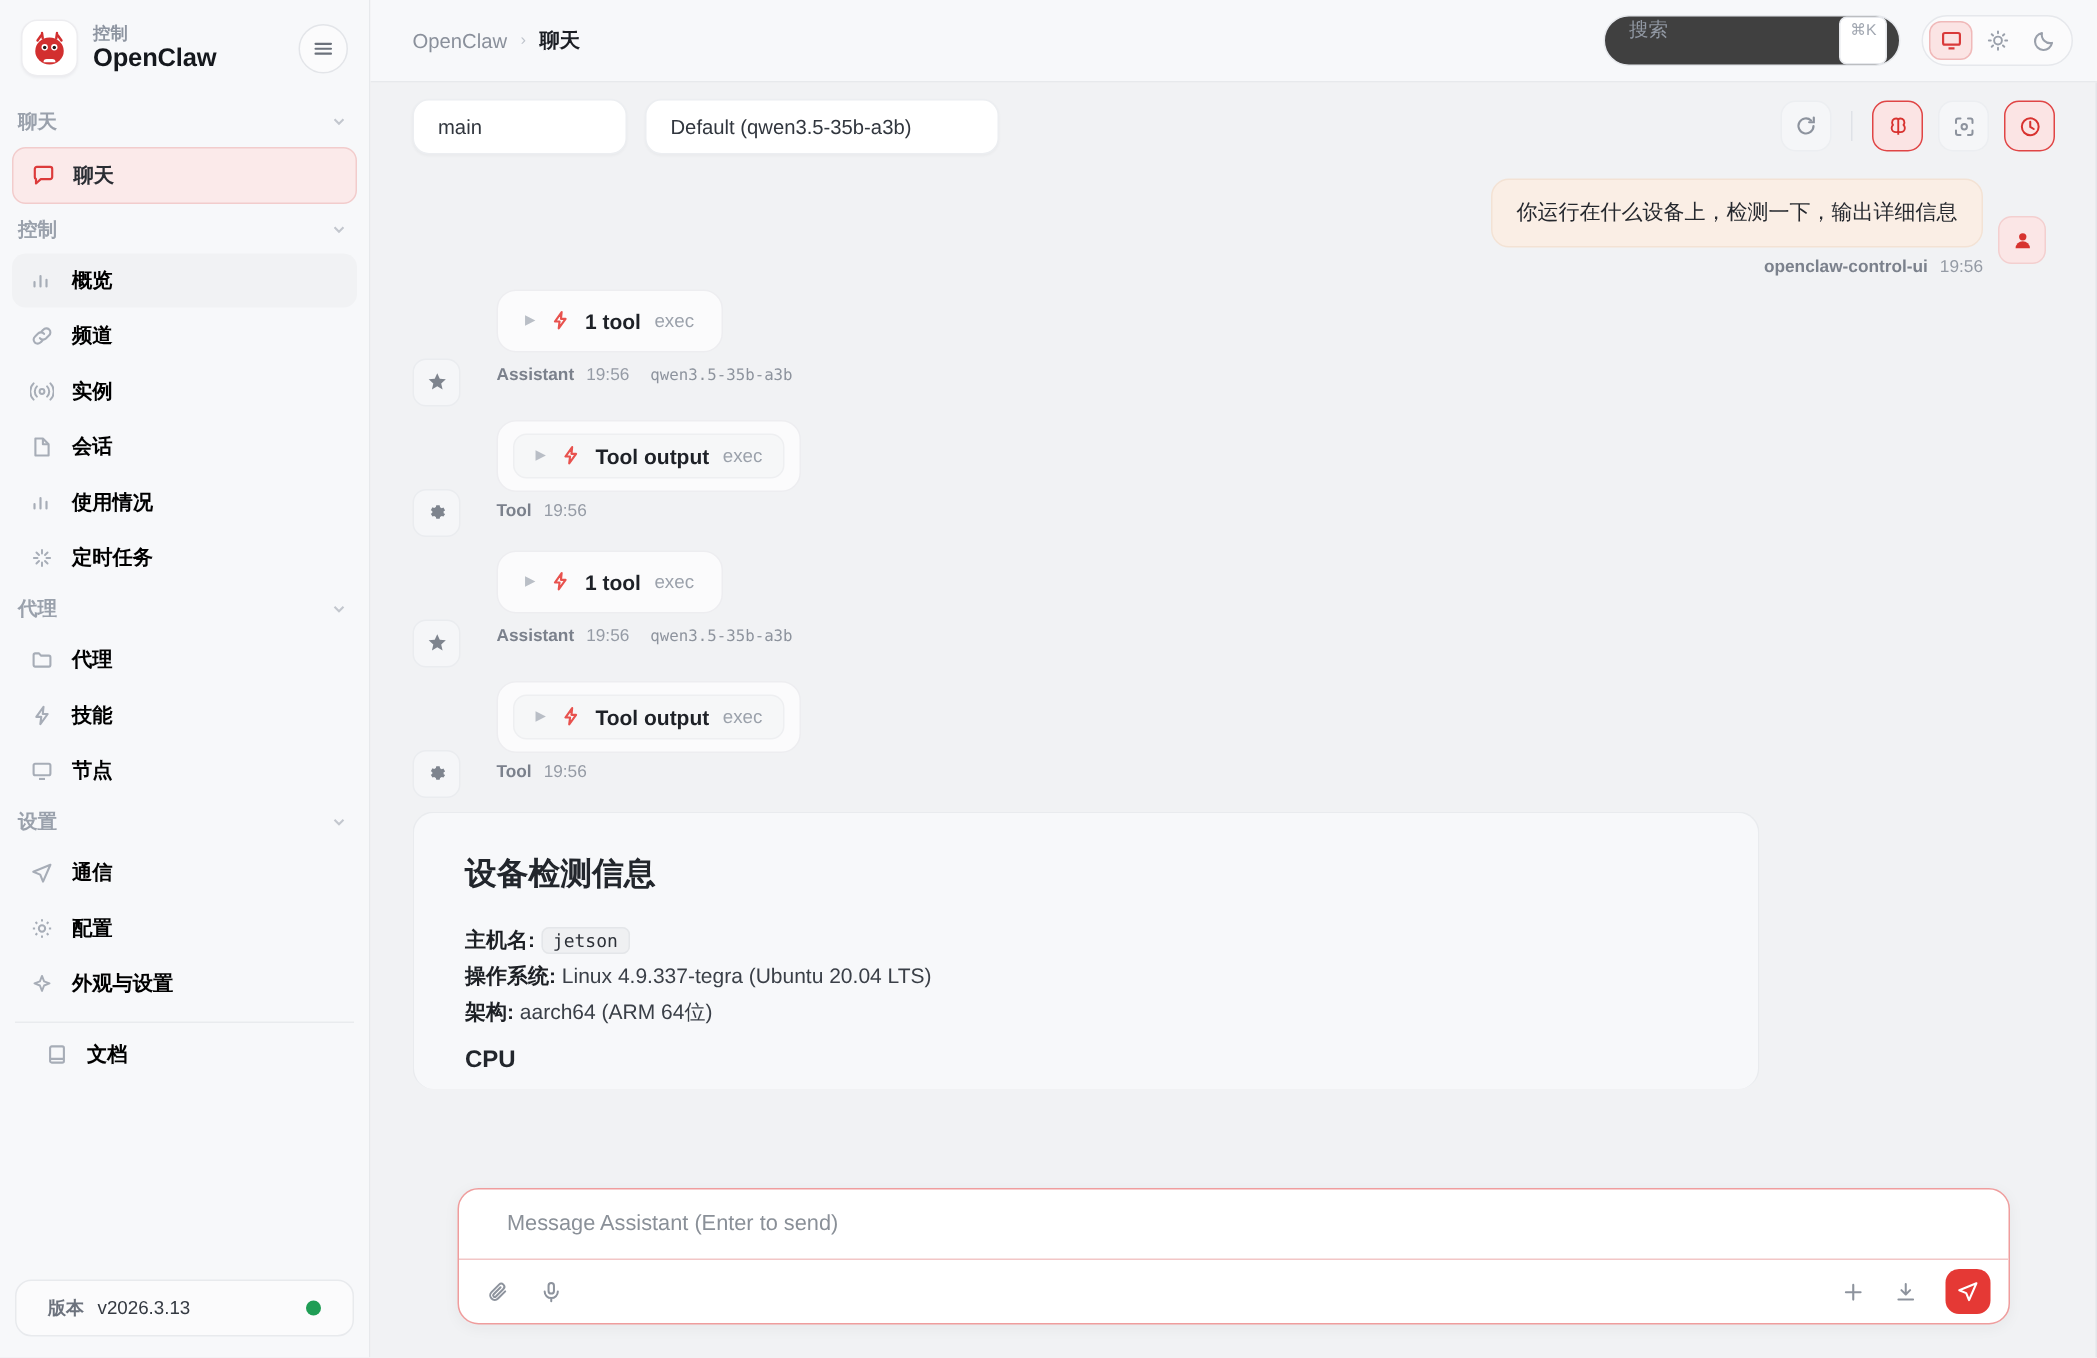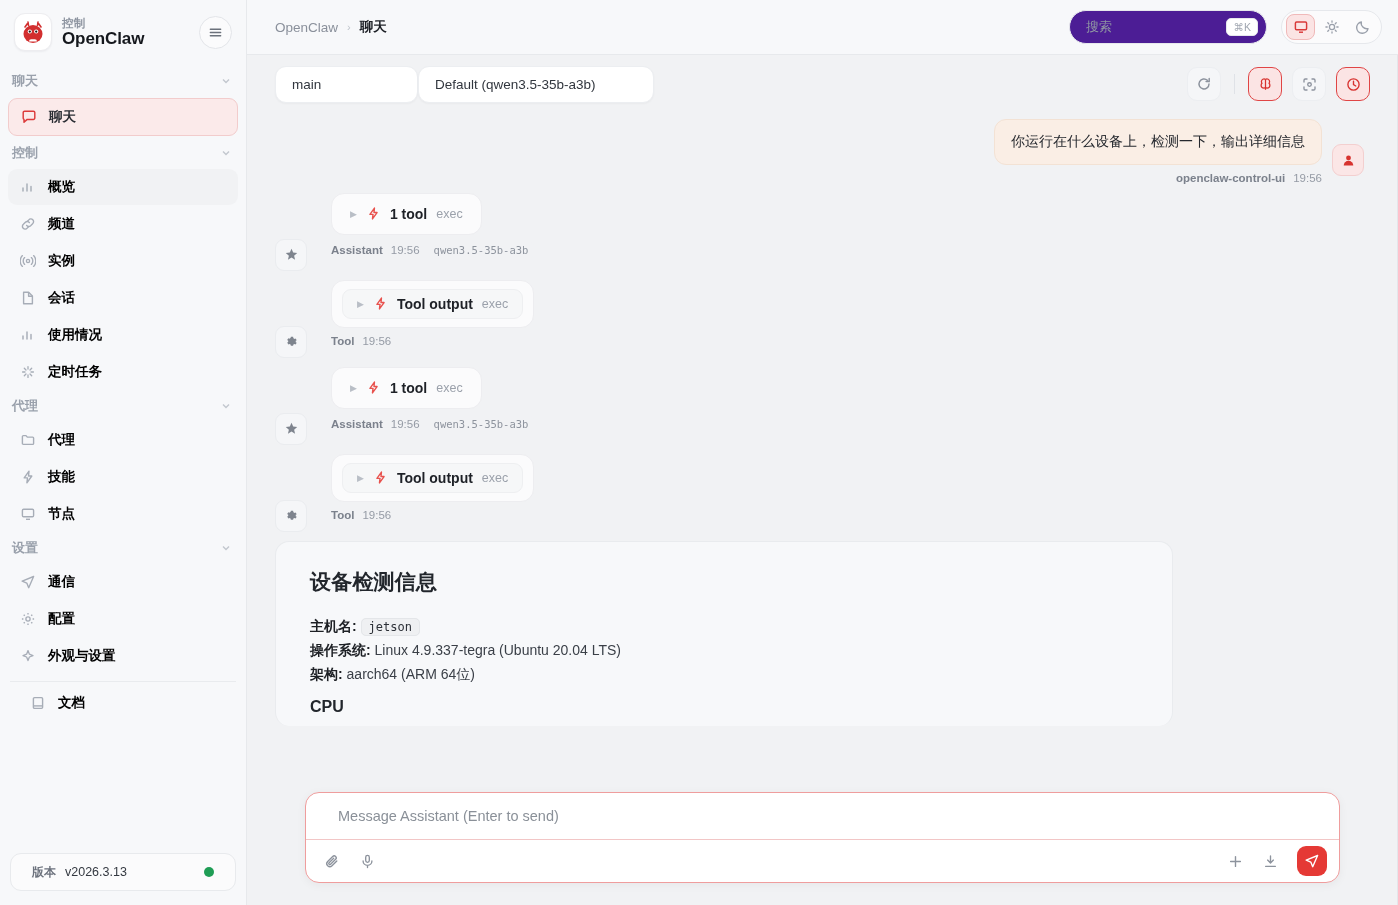--- a/index.html
+++ b/index.html
@@ -74,41 +74,41 @@
     height: 55px; background: #f7f8fa; border-bottom: 1px solid #e7e9ec;
     display: flex; align-items: center; padding: 0 16px 0 28px; flex: 0 0 55px;
   }
   .crumbs { display: flex; align-items: center; gap: 9px; font-size: 13.5px; }
   .crumb-root { color: #8a909b; cursor: pointer; }
   .crumb-sep { color: #bfc4cc; font-size: 11px; }
   .crumb-cur { color: #1b1e24; font-weight: 700; }
   .top-right { margin-left: auto; display: flex; align-items: center; gap: 14px; }
   .search {
     width: 198px; height: 34px; border-radius: 18px;
-    background: #4c1d95; border: 1px solid #e6e8ec;
-    display: flex; align-items: center; padding: 0 8px 0 16px; cursor: text;
+    background: #404040; border: 1px solid #e6e8ec;
+    display: flex; padding: 0 8px 0 16px; cursor: text;
   }
   .search-ph { font-size: 13px; color: #9198a3; }
   .kbd {
     margin-left: auto; font-size: 10.5px; color: #a0a6b0;
     border: 1px solid #e6e8ec; border-radius: 5px; padding: 2px 6px; background: #fff;
   }
   .theme-group {
     height: 34px; border-radius: 18px; background: #fbfbfc; border: 1px solid #e6e8ec;
     display: flex; align-items: center; padding: 0 4px; gap: 2px;
   }
   .theme-btn {
     width: 29px; height: 26px; border-radius: 8px; display: flex;
     align-items: center; justify-content: center; color: #9aa0ab; cursor: pointer;
   }
   .theme-btn.on { background: #fbe4e4; border: 1px solid #f0b9b9; color: #d93a3a; }
 
   
   .chat-toolbar {
-    height: 58px; display: flex; align-items: center; padding: 0 28px 0 28px; flex: 0 0 58px; text-align: center;
+    height: 58px; display: flex; align-items: center; padding: 0 28px 0 28px; gap: 12px; flex: 0 0 58px; text-align: center;
   }
   .pill {
     height: 37px; border-radius: 11px; background: #ffffff; border: 1px solid #eceef1;
     display: flex; align-items: center; padding: 0 16px; font-size: 13.5px; color: #31363e;
     cursor: pointer; box-shadow: 0 1px 2px rgba(20,20,30,.035);
   }
   .pill.session { width: 143px; }
   .pill.model { width: 236px; }
   .tool-right { margin-left: auto; display: flex; align-items: center; gap: 10px; }
   .sqbtn {

